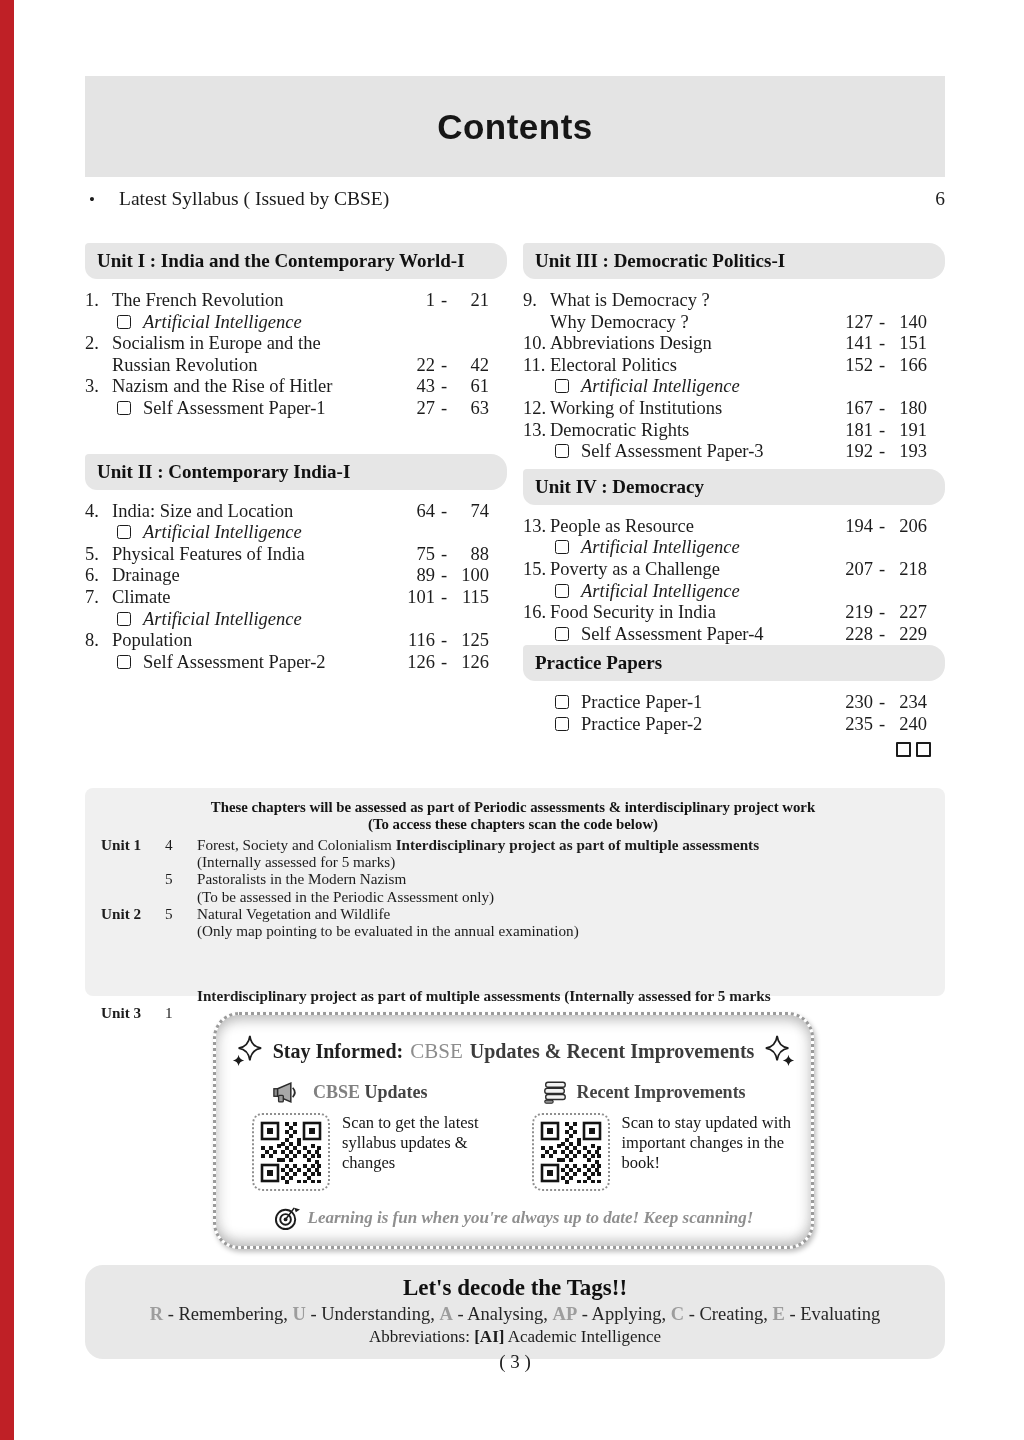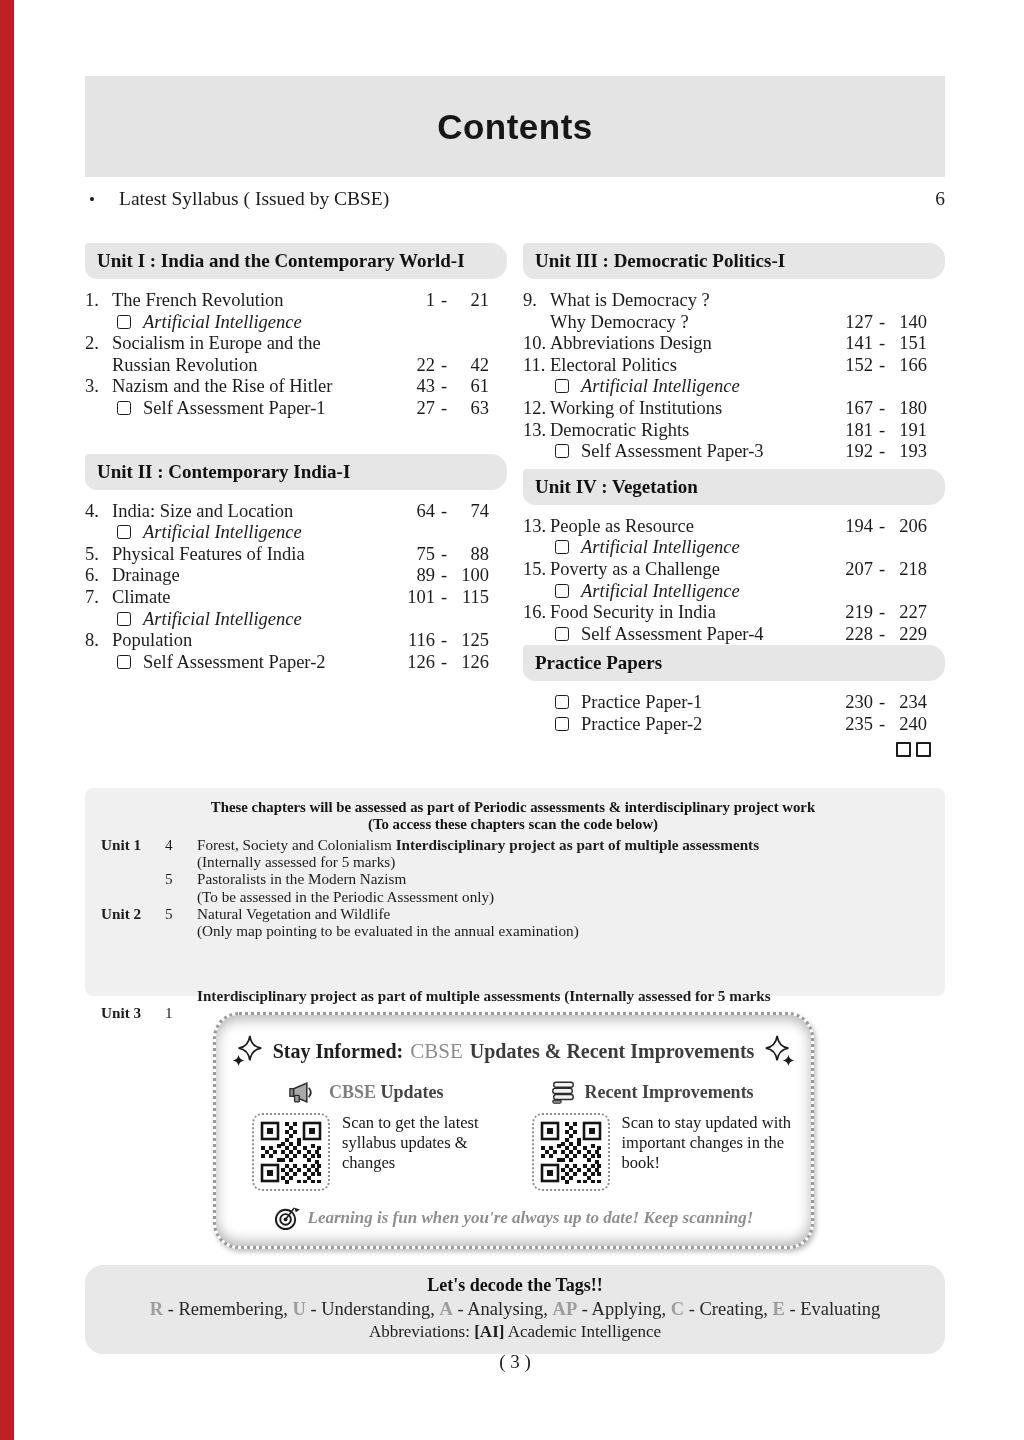--- a/index.html
+++ b/index.html
@@ -58,35 +58,35 @@
   
   .stay-box{position:absolute;left:213px;top:1012px;width:601px;height:237px;box-sizing:border-box;
        background:#fff;border:3px dotted #9a9a9a;border-radius:26px;
        box-shadow:inset 0 14px 14px -10px #b5b5b5, inset 0 -14px 14px -10px #b5b5b5,
                   inset 14px 0 14px -12px #cfcfcf, inset -14px 0 14px -12px #cfcfcf,
                   2px 3px 5px rgba(0,0,0,.25);}
   .si-title{margin-top:19px;display:flex;justify-content:center;align-items:center;font-size:20px;}
   .si-prefix{font-weight:bold;color:#1f1f1f;margin-left:8px;}
   .si-brand{color:#8d8d8d;margin:0 7px;font-size:21px;}
   .si-rest{font-weight:bold;color:#3c3c3c;margin-right:8px;}
-  .si-heads{display:flex;margin-top:12px;padding-left:72px;}
+  .si-heads{display:flex;margin-top:12px;padding-left:56px;}
   .si-head{width:50%;display:flex;align-items:center;gap:9px;font-weight:bold;font-size:18px;color:#444;}
   .si-head .light{color:#808080;}
   .si-qrrow{display:flex;margin-top:8px;padding-left:36px;}
   .si-qrgroup{width:50%;display:flex;}
   .qrbox{flex:none;width:66px;height:66px;border:2px dotted #8f8f8f;border-radius:10px;padding:4px;background:#fff;}
   .qrbox svg{width:100%;height:100%;}
   .qrcap{margin-left:12px;width:178px;font-size:16.5px;line-height:20px;color:#161616;}
   .si-foot{margin-top:13px;display:flex;justify-content:center;align-items:center;gap:7px;
        font-style:italic;font-weight:bold;color:#8f8f8f;font-size:17px;}
 
   
   .decode-box{position:absolute;left:85px;top:1265px;width:860px;box-sizing:border-box;
        background:#e8e8e8;border-radius:18px;text-align:center;padding:10px 10px 12px;}
-  .d-title{font-weight:bold;font-size:18px;color:#101010;}
+  .d-title{font-weight:bold;font-size:23px;color:#101010;}
   .d-tags{font-size:18.5px;color:#262626;margin-top:3px;}
   .tagk{color:#9d9d9d;font-weight:bold;}
   .d-abbr{font-size:17px;margin-top:2px;}
   .abbr-b{font-weight:bold;}
 
   .page-num{position:absolute;left:85px;top:1351px;width:860px;text-align:center;font-size:19px;}
   .icon{flex:none;display:inline-block;}
 </style>
 </head>
 <body>
@@ -374,21 +374,21 @@
         <span class="cbx"></span>
         <span class="ttext">Self Assessment Paper-3</span>
       </span>
     <span class="tpages">
         <span class="tfrom">192</span>
         <span class="tdash">-</span>
         <span class="tto">193</span>
       </span>
   </div>
 
-  <div class="unit-head mt-sm">Unit  IV : Vegetation</div>
+  <div class="unit-head mt-sm">Unit  IV : Democracy</div>
 
   <div class="trow">
     <span class="tnum">13.</span>
     <span class="ttitle">
         <span class="ttext">People as Resource</span>
       </span>
     <span class="tpages">
         <span class="tfrom">194</span>
         <span class="tdash">-</span>
         <span class="tto">206</span>

